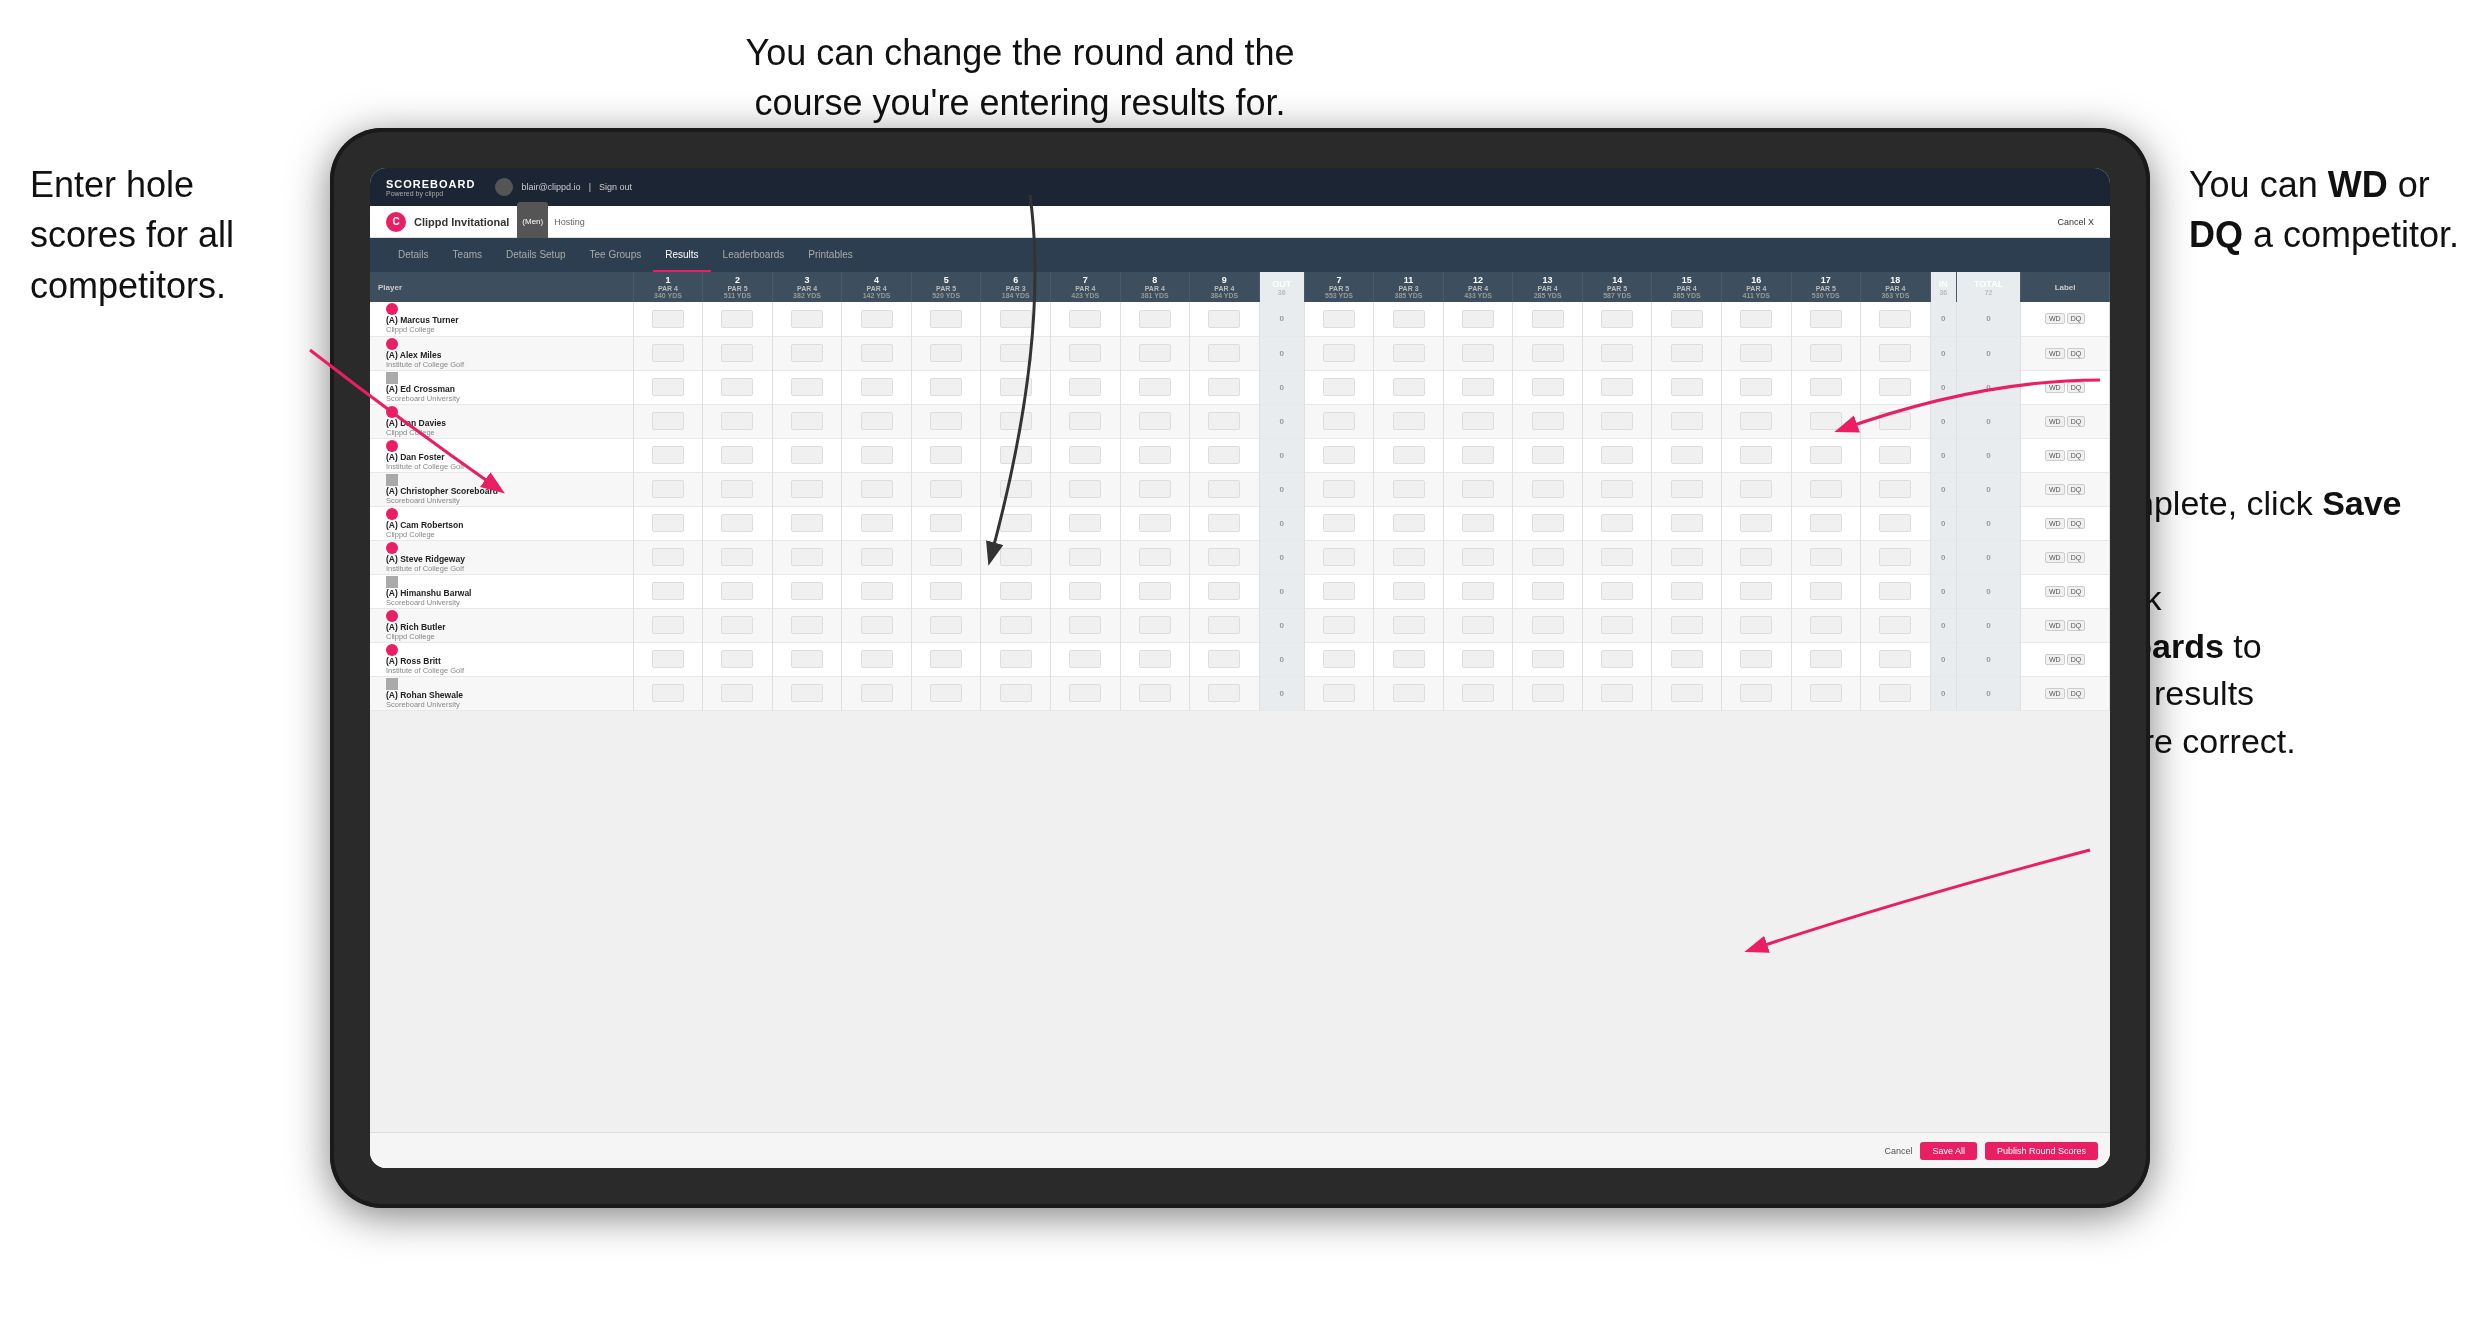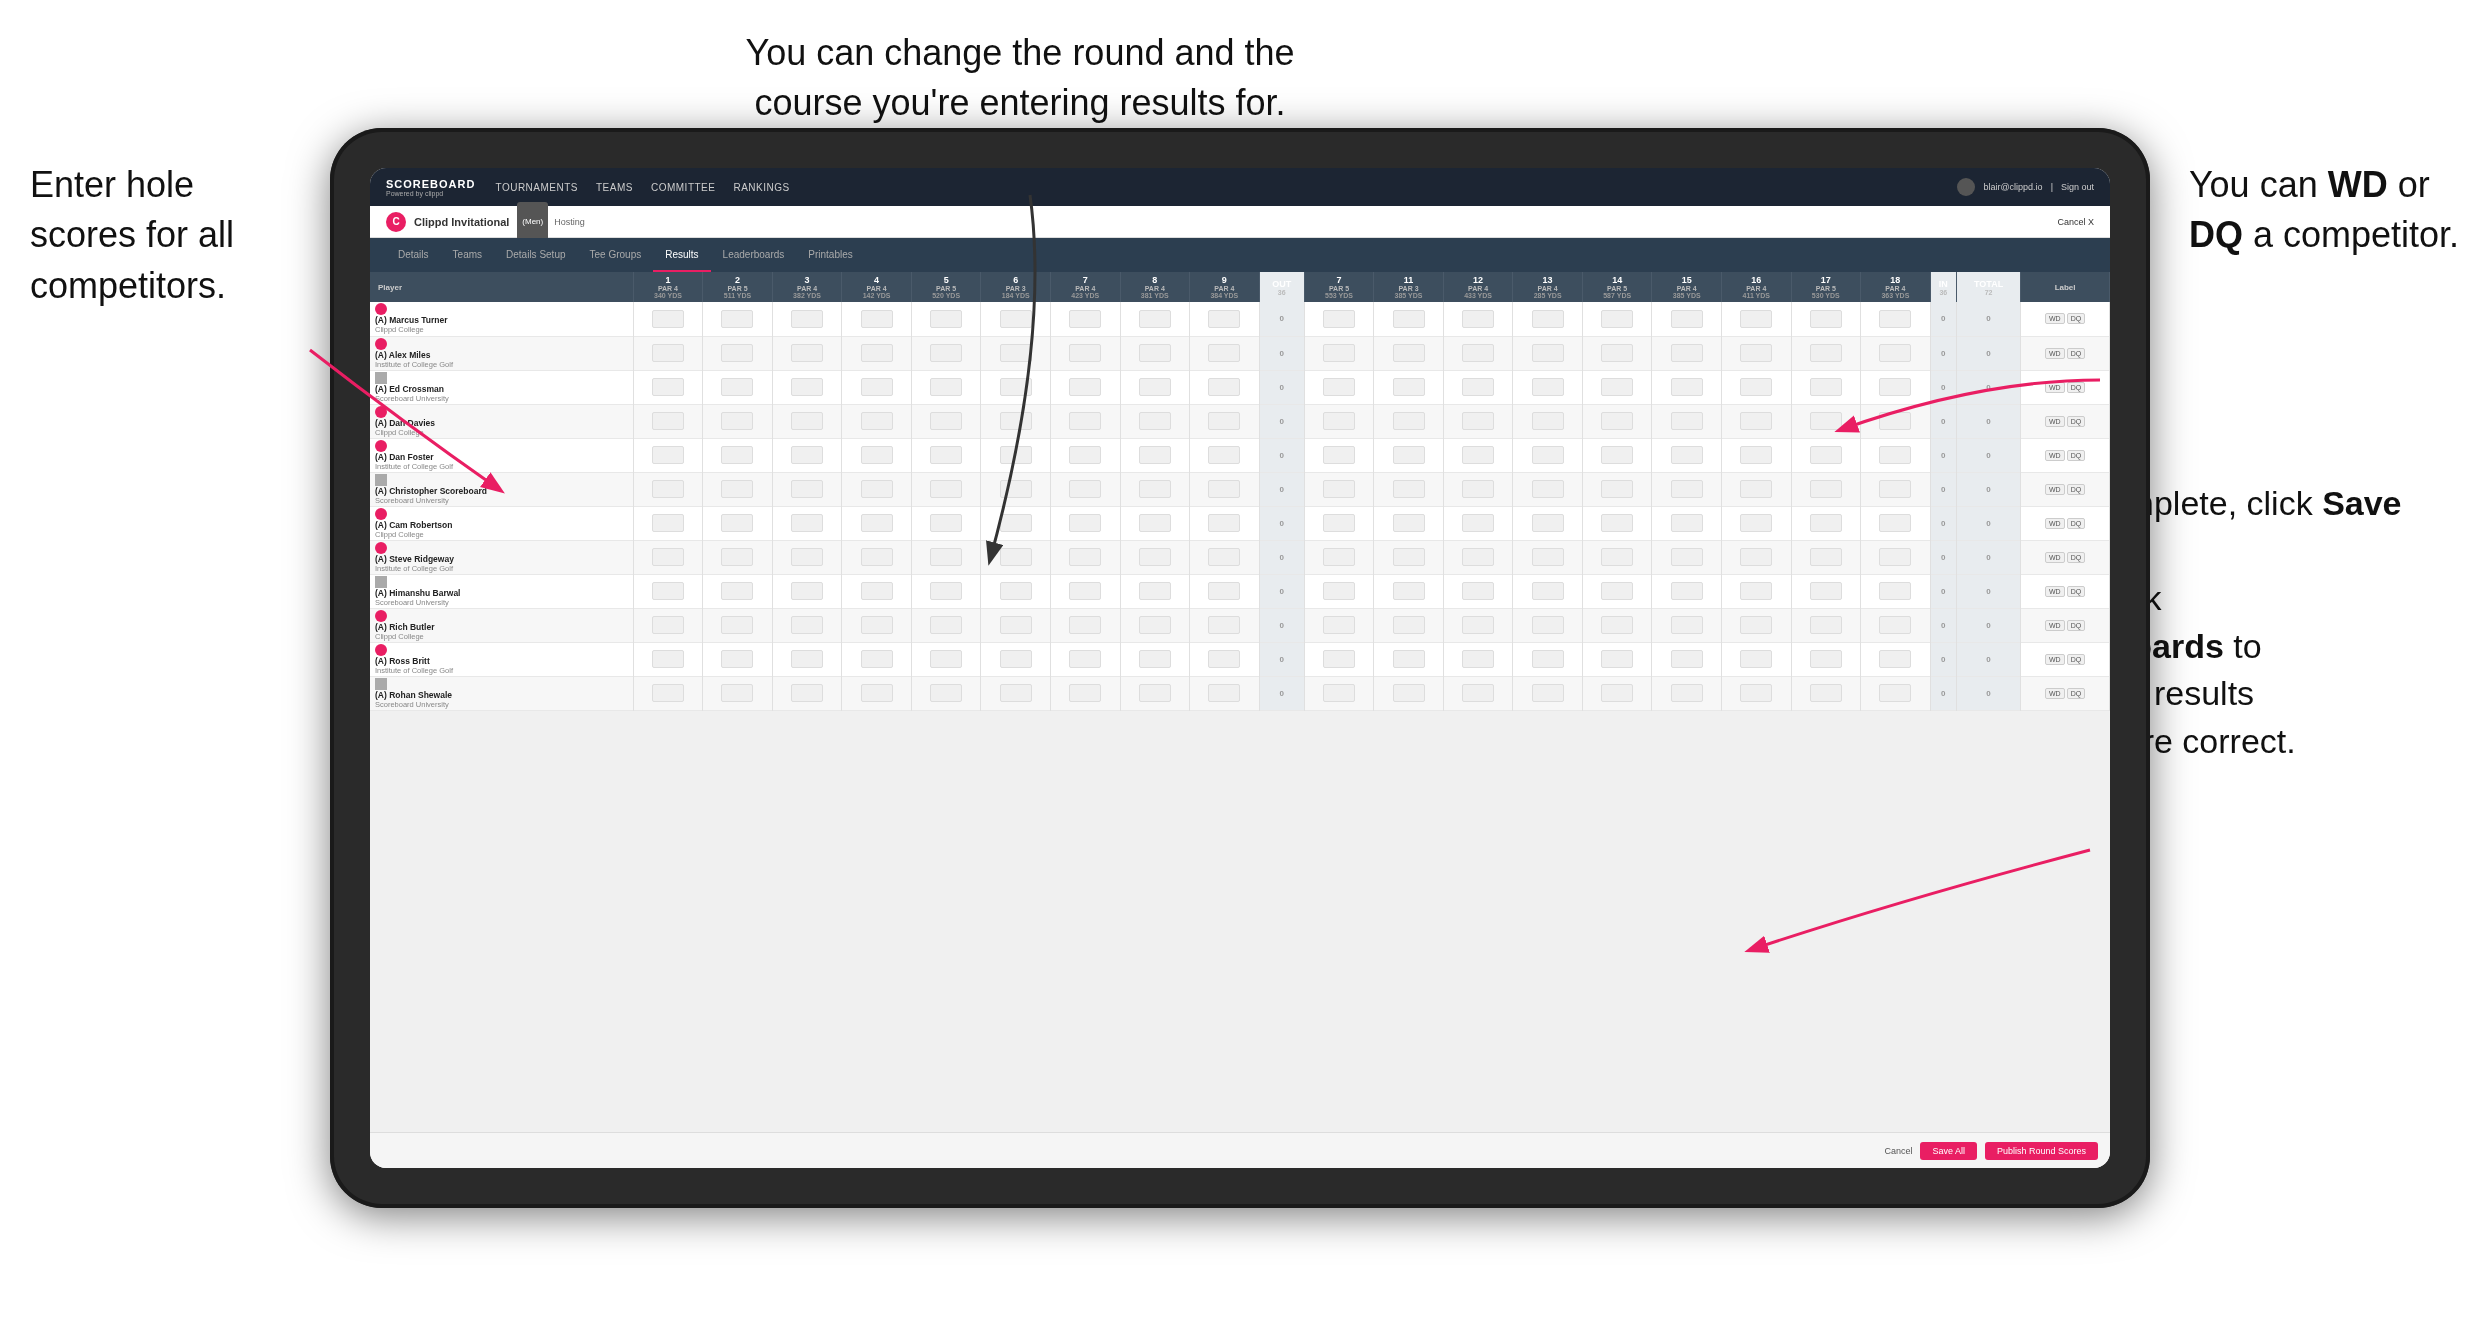--- a/index.html
+++ b/index.html
@@ -282,21 +282,21 @@
       background: #f7f7f7;
     }
     table.score-table tbody td {
       padding: 0 2px;
       text-align: center;
       border-right: 1px solid #e0e0e0;
       height: 34px;
     }
     table.score-table tbody td.player-col {
       text-align: left;
-      padding-left: 5px;
+      padding-left: 16px;
     }
     .player-name {
       font-size: 8.5px;
       font-weight: 600;
       color: #222;
       display: block;
     }
     .player-school {
       font-size: 7.5px;
       color: #888;
@@ -414,26 +414,20 @@
 </div>
 
 <div class="tablet">
   <div class="tablet-screen">
 
     <div class="top-nav">
       <div class="scoreboard-logo">
         <span class="logo-title">SCOREBOARD</span>
         <span class="logo-sub">Powered by clippd</span>
       </div>
-      <div class="nav-links">
-        <a class="nav-link">TOURNAMENTS</a>
-        <a class="nav-link">TEAMS</a>
-        <a class="nav-link">COMMITTEE</a>
-        <a class="nav-link">RANKINGS</a>
-      </div>
       <div class="nav-right">
         <div class="nav-avatar"></div>
         <span>blair@clippd.io</span>
         <span>|</span>
         <a>Sign out</a>
       </div>
     </div>
 
     <div class="sub-header">
       <div class="tournament-logo">

